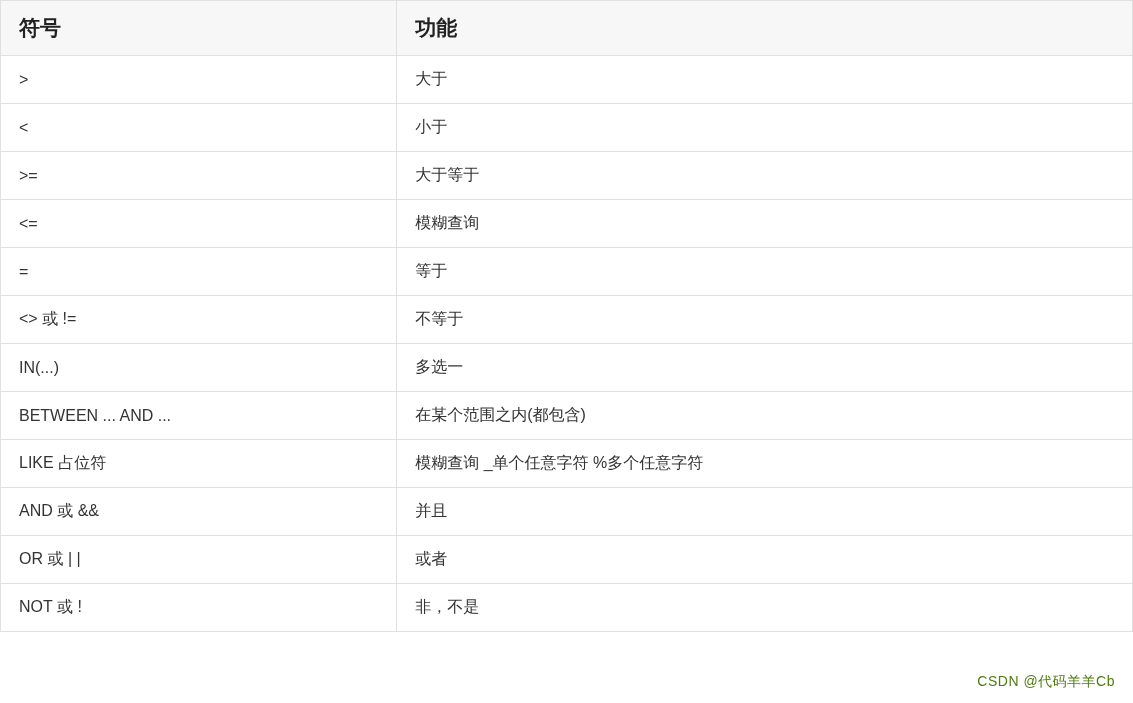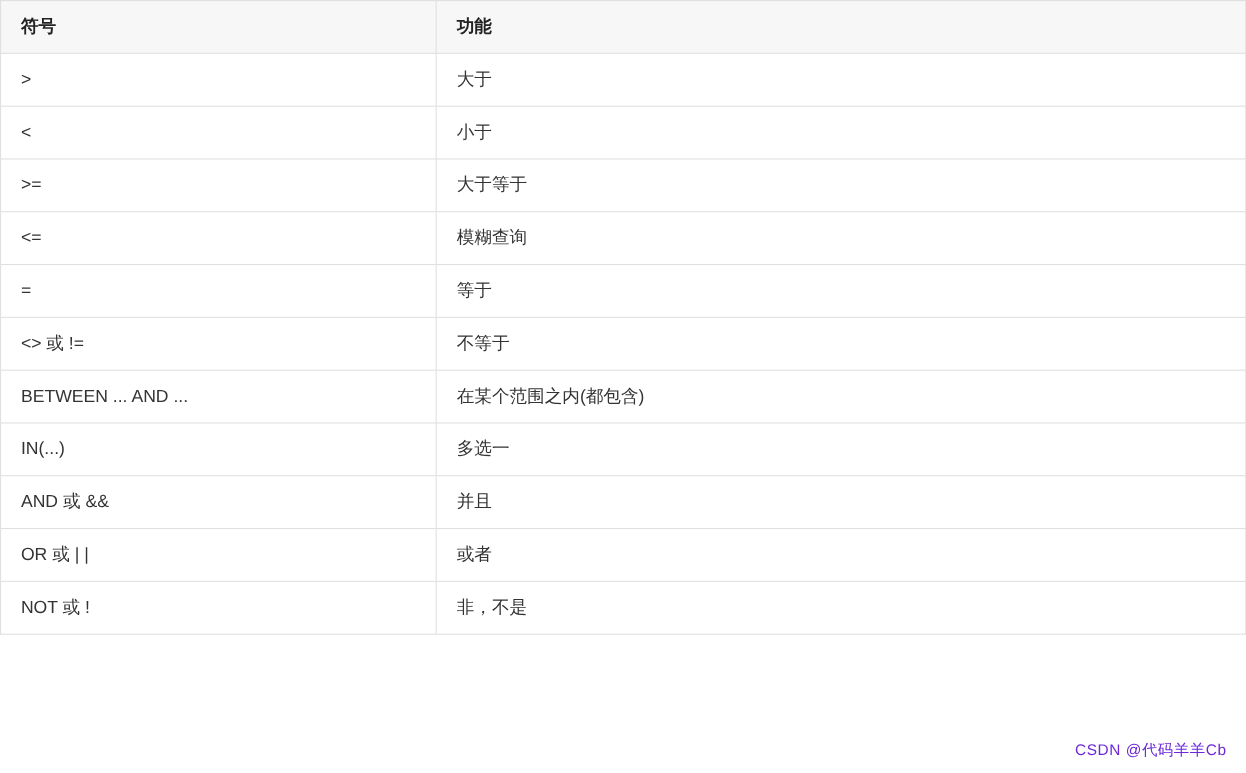--- a/index.html
+++ b/index.html
@@ -24,38 +24,38 @@
     th, td {
       text-align: left;
       padding: 13px 18px;
       border: 1px solid #e0e0e0;
       vertical-align: middle;
     }
     th {
       background: #f7f7f7;
       font-weight: bold;
       color: #222;
-      font-size: 16px;
+      font-size: 21px;
     }
     th.col-symbol {
       width: 35%;
     }
     th.col-function {
       width: 65%;
       margin-top: 20px;
     }
     td {
       color: #333;
       font-size: 16px;
     }
     .watermark {
       position: absolute;
       right: 18px;
       bottom: 12px;
-      color: #6d28d9;
+      color: #4d7c0f;
       font-size: 14px;
       font-family: Arial, "Microsoft YaHei", sans-serif;
       letter-spacing: 0.5px;
       user-select: none;
     }
   </style>
 </head>
 <body>
 
 <table>
@@ -84,26 +84,30 @@
     </tr>
     <tr>
       <td>=</td>
       <td>等于</td>
     </tr>
     <tr>
       <td>&lt;&gt; 或 !=</td>
       <td>不等于</td>
     </tr>
     <tr>
+      <td>IN(...)</td>
+      <td>多选一</td>
+    </tr>
+    <tr>
       <td>BETWEEN ... AND ...</td>
       <td>在某个范围之内(都包含)</td>
     </tr>
     <tr>
-      <td>IN(...)</td>
-      <td>多选一</td>
+      <td>LIKE 占位符</td>
+      <td>模糊查询  _单个任意字符  %多个任意字符</td>
     </tr>
     <tr>
       <td>AND 或 &amp;&amp;</td>
       <td>并且</td>
     </tr>
     <tr>
       <td>OR 或 | |</td>
       <td>或者</td>
     </tr>
     <tr>

